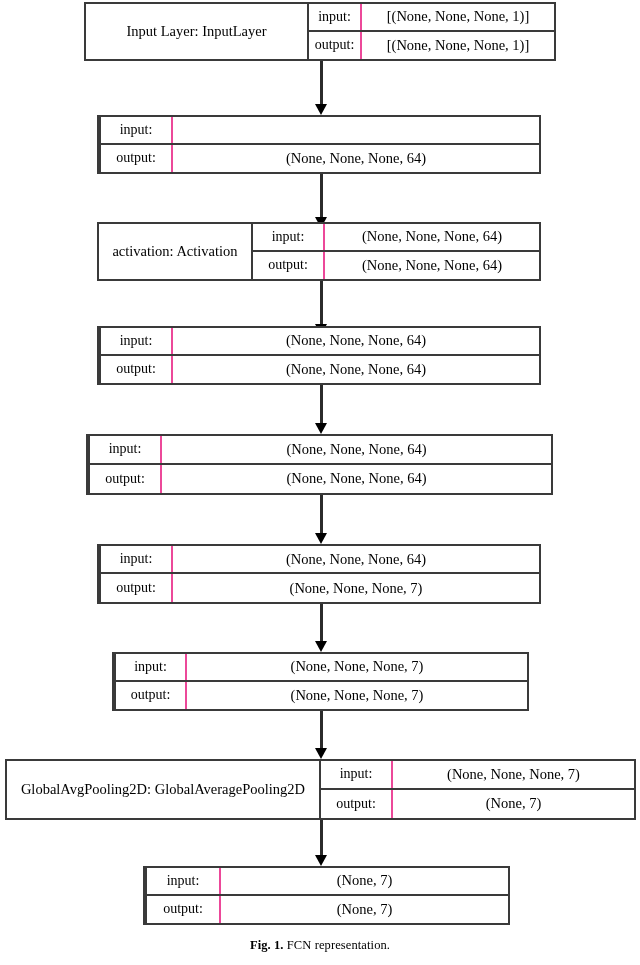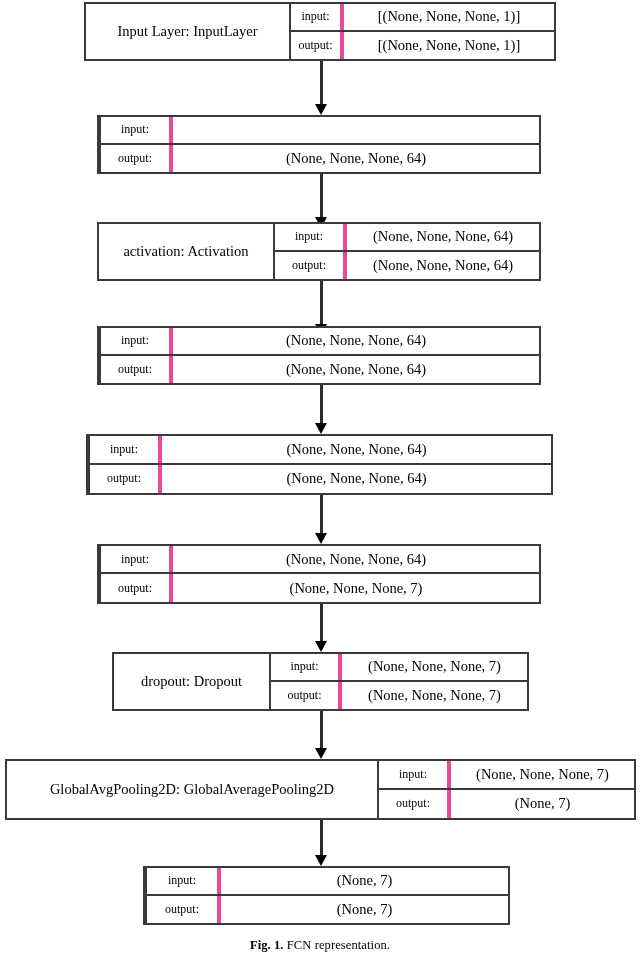--- a/index.html
+++ b/index.html
@@ -62,22 +62,22 @@
   }
   .io-row.top {
     border-bottom: 2px solid #3a3a3a;
   }
 
   .io-label {
     display: flex;
     align-items: center;
     justify-content: center;
     box-sizing: border-box;
-    border-right: 4px solid #ec4899;
-    font-size: 12px;
+    border-right: 2px solid #ec4899;
+    font-size: 14px;
     white-space: nowrap;
   }
 
   .io-value {
     display: flex;
     align-items: center;
     justify-content: center;
     flex: 1 1 auto;
     box-sizing: border-box;
     font-size: 14.5px;
@@ -118,21 +118,21 @@
   #caption .cap-label {
     font-weight: bold;
   }
 </style>
 </head>
 <body>
 
 <div id="diagram">
 
   <div class="node" style="left:84px; top:2px; width:472px; height:59px;">
-    <div class="node-name" style="width:203px;">Input Layer: InputLayer</div>
+    <div class="node-name" style="width:221px;">Input Layer: InputLayer</div>
     <div class="node-io">
       <div class="io-row top">
         <div class="io-label" style="width:53px;">input:</div>
         <div class="io-value">[(None, None, None, 1)]</div>
       </div>
       <div class="io-row">
         <div class="io-label" style="width:53px;">output:</div>
         <div class="io-value">[(None, None, None, 1)]</div>
       </div>
     </div>
@@ -154,21 +154,21 @@
       </div>
     </div>
   </div>
 
   <div class="arrow" style="left:320px; top:174px; width:3px; height:54px;">
     <div class="arrow-stem" style="height:44px;"></div>
     <div class="arrow-head" style="top:43px;"></div>
   </div>
 
   <div class="node" style="left:97px; top:222px; width:444px; height:59px;">
-    <div class="node-name" style="width:174px;">activation: Activation</div>
+    <div class="node-name" style="width:152px;">activation: Activation</div>
     <div class="node-io">
       <div class="io-row top">
         <div class="io-label" style="width:72px;">input:</div>
         <div class="io-value">(None, None, None, 64)</div>
       </div>
       <div class="io-row">
         <div class="io-label" style="width:72px;">output:</div>
         <div class="io-value">(None, None, None, 64)</div>
       </div>
     </div>
@@ -227,40 +227,39 @@
       </div>
     </div>
   </div>
 
   <div class="arrow" style="left:320px; top:604px; width:3px; height:48px;">
     <div class="arrow-stem" style="height:38px;"></div>
     <div class="arrow-head" style="top:37px;"></div>
   </div>
 
   <div class="node" style="left:112px; top:652px; width:417px; height:59px;">
-    <div class="node-name" style="width:155px;">dropout: Dropout</div>
     <div class="node-io">
       <div class="io-row top">
         <div class="io-label" style="width:71px;">input:</div>
         <div class="io-value">(None, None, None, 7)</div>
       </div>
       <div class="io-row">
         <div class="io-label" style="width:71px;">output:</div>
         <div class="io-value">(None, None, None, 7)</div>
       </div>
     </div>
   </div>
 
   <div class="arrow" style="left:320px; top:711px; width:3px; height:48px;">
     <div class="arrow-stem" style="height:38px;"></div>
     <div class="arrow-head" style="top:37px;"></div>
   </div>
 
   <div class="node" style="left:5px; top:759px; width:631px; height:61px;">
-    <div class="node-name" style="width:370px;">GlobalAvgPooling2D: GlobalAveragePooling2D</div>
+    <div class="node-name" style="width:312px;">GlobalAvgPooling2D: GlobalAveragePooling2D</div>
     <div class="node-io">
       <div class="io-row top">
         <div class="io-label" style="width:72px;">input:</div>
         <div class="io-value">(None, None, None, 7)</div>
       </div>
       <div class="io-row">
         <div class="io-label" style="width:72px;">output:</div>
         <div class="io-value">(None, 7)</div>
       </div>
     </div>

